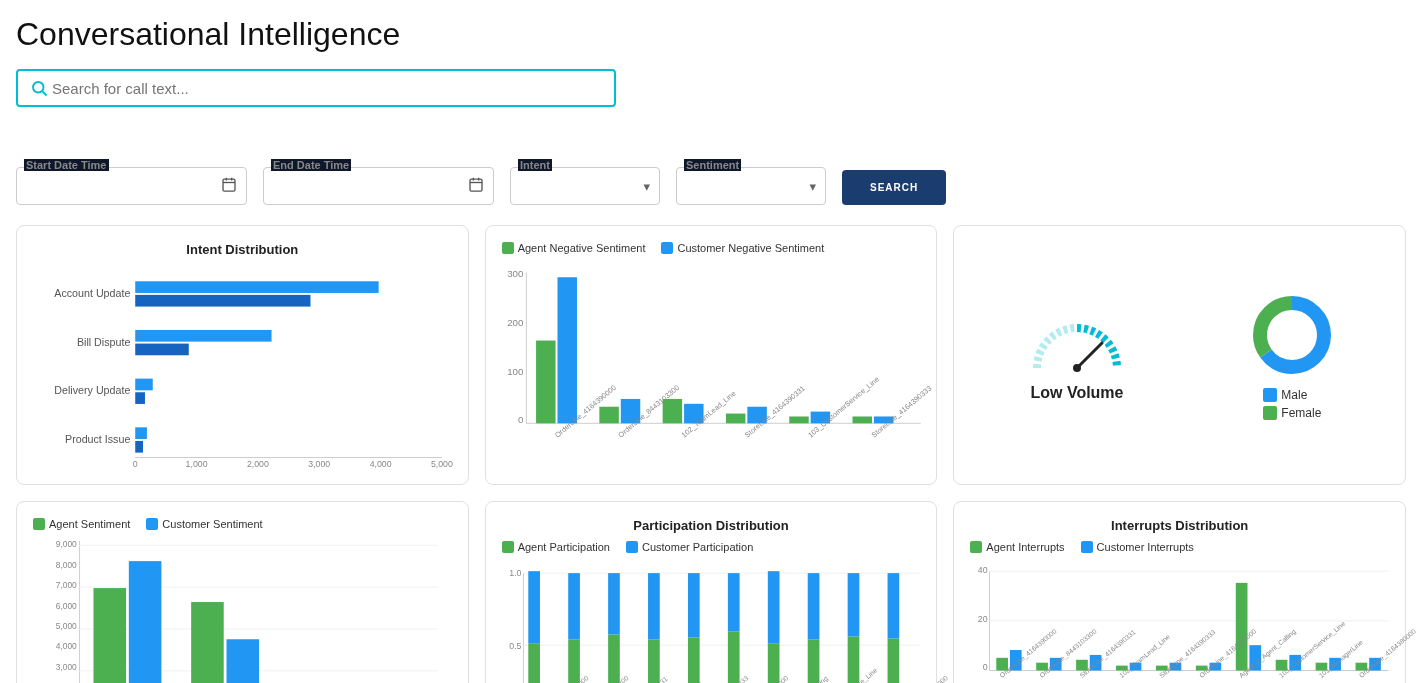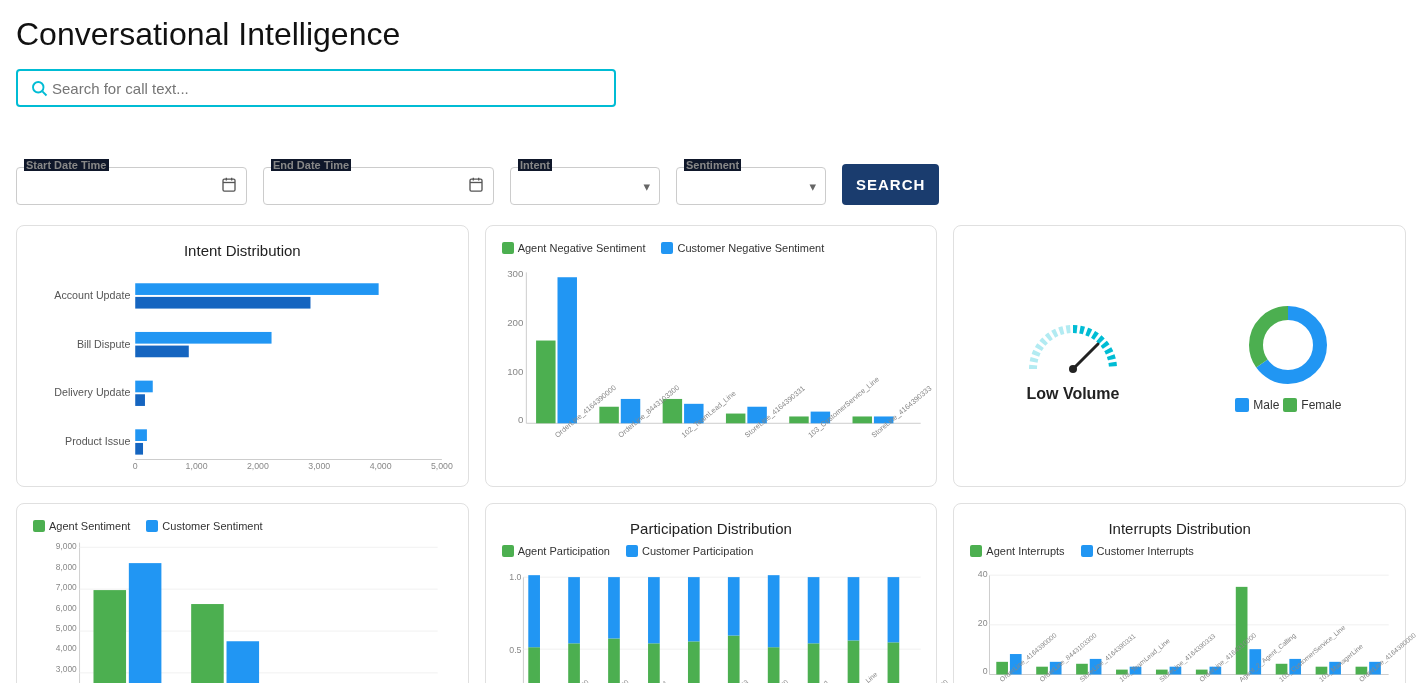--- a/index.html
+++ b/index.html
@@ -77,22 +77,22 @@
       top: 50%;
       transform: translateY(-50%);
       pointer-events: none;
       color: #666;
     }
     .search-btn {
       background: #1a3c6e;
       color: #fff;
       border: none;
       border-radius: 4px;
-      padding: 12px 14px;
-      font-size: 15px;
+      padding: 12px 28px;
+      font-size: 10px;
       font-weight: 700;
       cursor: pointer;
       letter-spacing: 1px;
     }
 
     .charts-grid-top {
       display: grid;
       grid-template-columns: 1fr 1fr 1fr;
       gap: 16px;
       margin-bottom: 16px;
@@ -103,22 +103,22 @@
       gap: 16px;
     }
     .chart-card {
       border: 1px solid #e0e0e0;
       border-radius: 8px;
       padding: 16px;
       background: #fff;
     }
     .chart-title {
       text-align: center;
-      font-weight: 400;
-      font-size: 15px;
+      font-weight: 700;
+      font-size: 13px;
       margin-bottom: 8px;
       color: #222;
     }
     .legend {
       display: flex;
       gap: 16px;
       margin-bottom: 6px;
       flex-wrap: wrap;
     }
     .legend-item {
@@ -149,20 +149,21 @@
       align-items: center;
     }
     .gauge-label {
       font-size: 16px;
       font-weight: 700;
       margin-top: 6px;
       color: #222;
     }
     .donut-legend {
       display: flex;
+      flex-direction: column;
       gap: 4px;
       margin-top: 8px;
       font-size: 12px;
     }
     .donut-legend-item {
       display: flex;
       align-items: center;
       gap: 4px;
     }
   </style>

